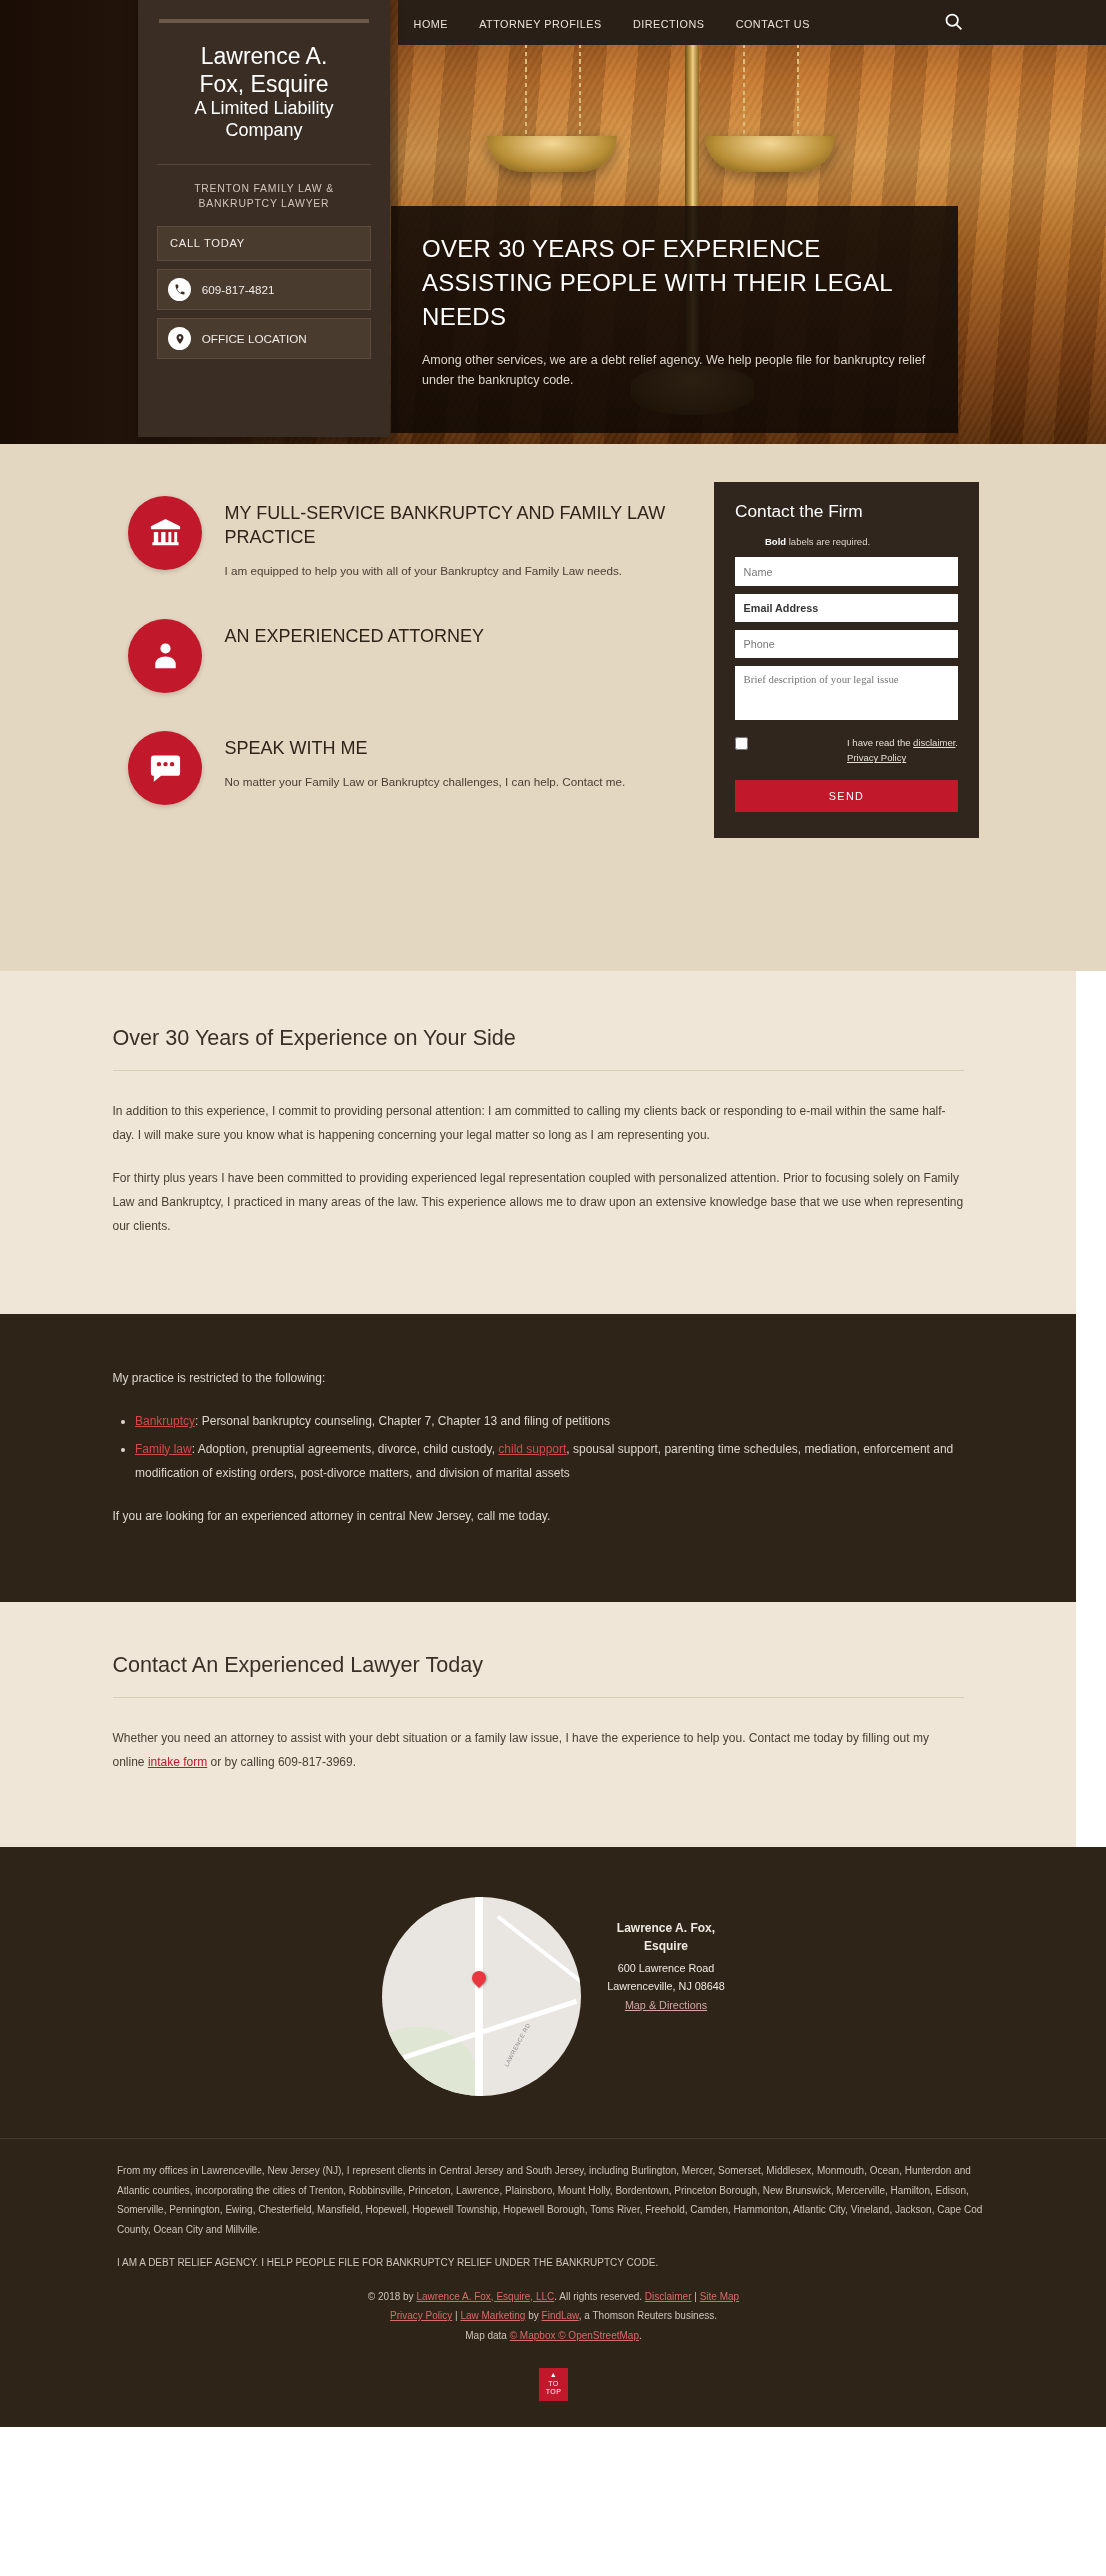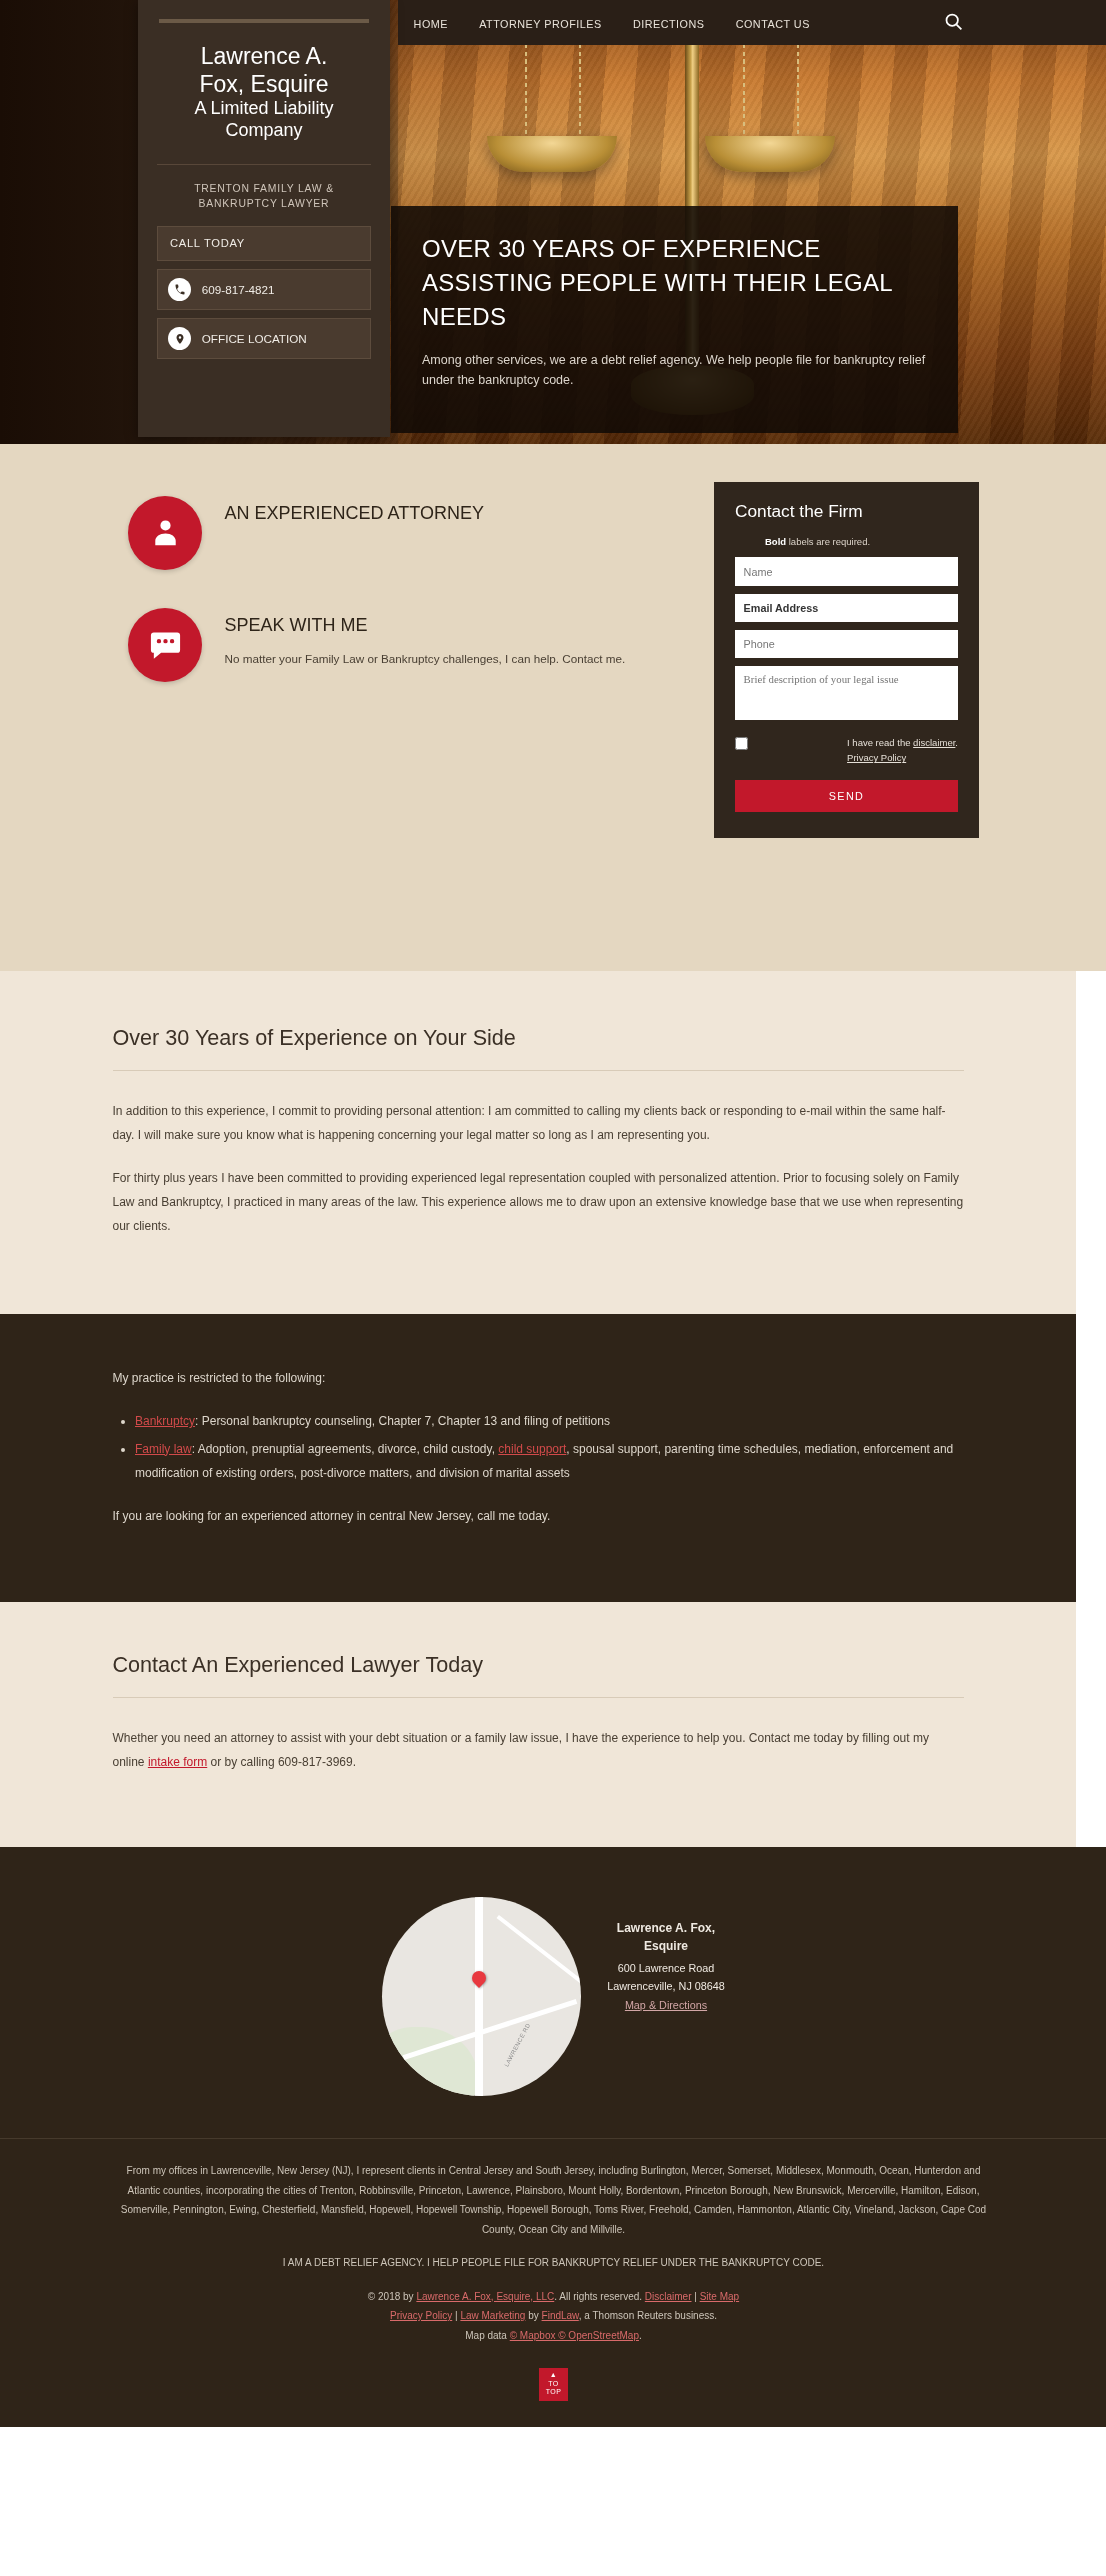--- a/index.html
+++ b/index.html
@@ -222,21 +222,21 @@
   }
   .faddr { color: #efe9e1; padding-top: 22.5px; text-align: center; }
   .faddr .n { font-weight: bold; font-size: 12px; line-height: 1.5; }
   .faddr .a { font-size: 10.8px; line-height: 1.75; margin-top: 3.5px; }
   .faddr a { color: #d2a6a6; font-size: 10.8px; text-decoration: underline; }
 
   .fine {
     margin-top: 42px; border-top: 0.9px solid #463a2c; padding: 22.5px 0 7px 0;
   }
   .fine p {
-    width: 873px; margin: 0 auto 14px auto; text-align: center;
+    width: 873px; margin: 0 auto 14px auto; text-align: left;
     color: #cdc5b9; font-size: 10px; line-height: 1.95;
   }
   .legal { text-align: center; color: #cdc5b9; font-size: 10px; line-height: 1.95; padding-bottom: 8.6px; }
   .legal a { color: #d96a6a; text-decoration: underline; }
   .totop {
     margin: 14px auto 19px auto; width: 29px; height: 33px; background: #c2182b; color: #fff;
     font-size: 7px; line-height: 1.25; display: flex; flex-direction: column; align-items: center;
     justify-content: center; letter-spacing: 0.4px; cursor: pointer;
   }
 </style>
@@ -311,20 +311,31 @@
       <p>Among other services, we are a debt relief agency. We help people file for bankruptcy relief under the bankruptcy code.</p>
     </div>
 
   </div>
 </div>
 
 <div class="band-services">
 
   <div class="services">
 
+    <div class="srv">
+      <div class="srv-ico">
+        <svg viewBox="0 0 24 24">
+            <path d="M12 2 2 7v2h20V7L12 2zM4 11v7H3v2h18v-2h-1v-7h-2v7h-2v-7h-2v7h-2v-7H9v7H7v-7H4z"></path>
+          </svg>
+      </div>
+      <div class="srv-body">
+        <h3>MY FULL-SERVICE BANKRUPTCY AND FAMILY LAW PRACTICE</h3>
+        <p>I am equipped to help you with all of your Bankruptcy and Family Law needs.</p>
+      </div>
+    </div>
 
     <div class="srv">
       <div class="srv-ico">
         <svg viewBox="0 0 24 24">
             <path d="M12 3a3.5 3.5 0 1 1 0 7 3.5 3.5 0 0 1 0-7zm0 9c3.9 0 7 2.2 7 5v3H5v-3c0-2.8 3.1-5 7-5z"></path>
           </svg>
       </div>
       <div class="srv-body">
         <h3>AN EXPERIENCED ATTORNEY</h3>
         <p></p>

